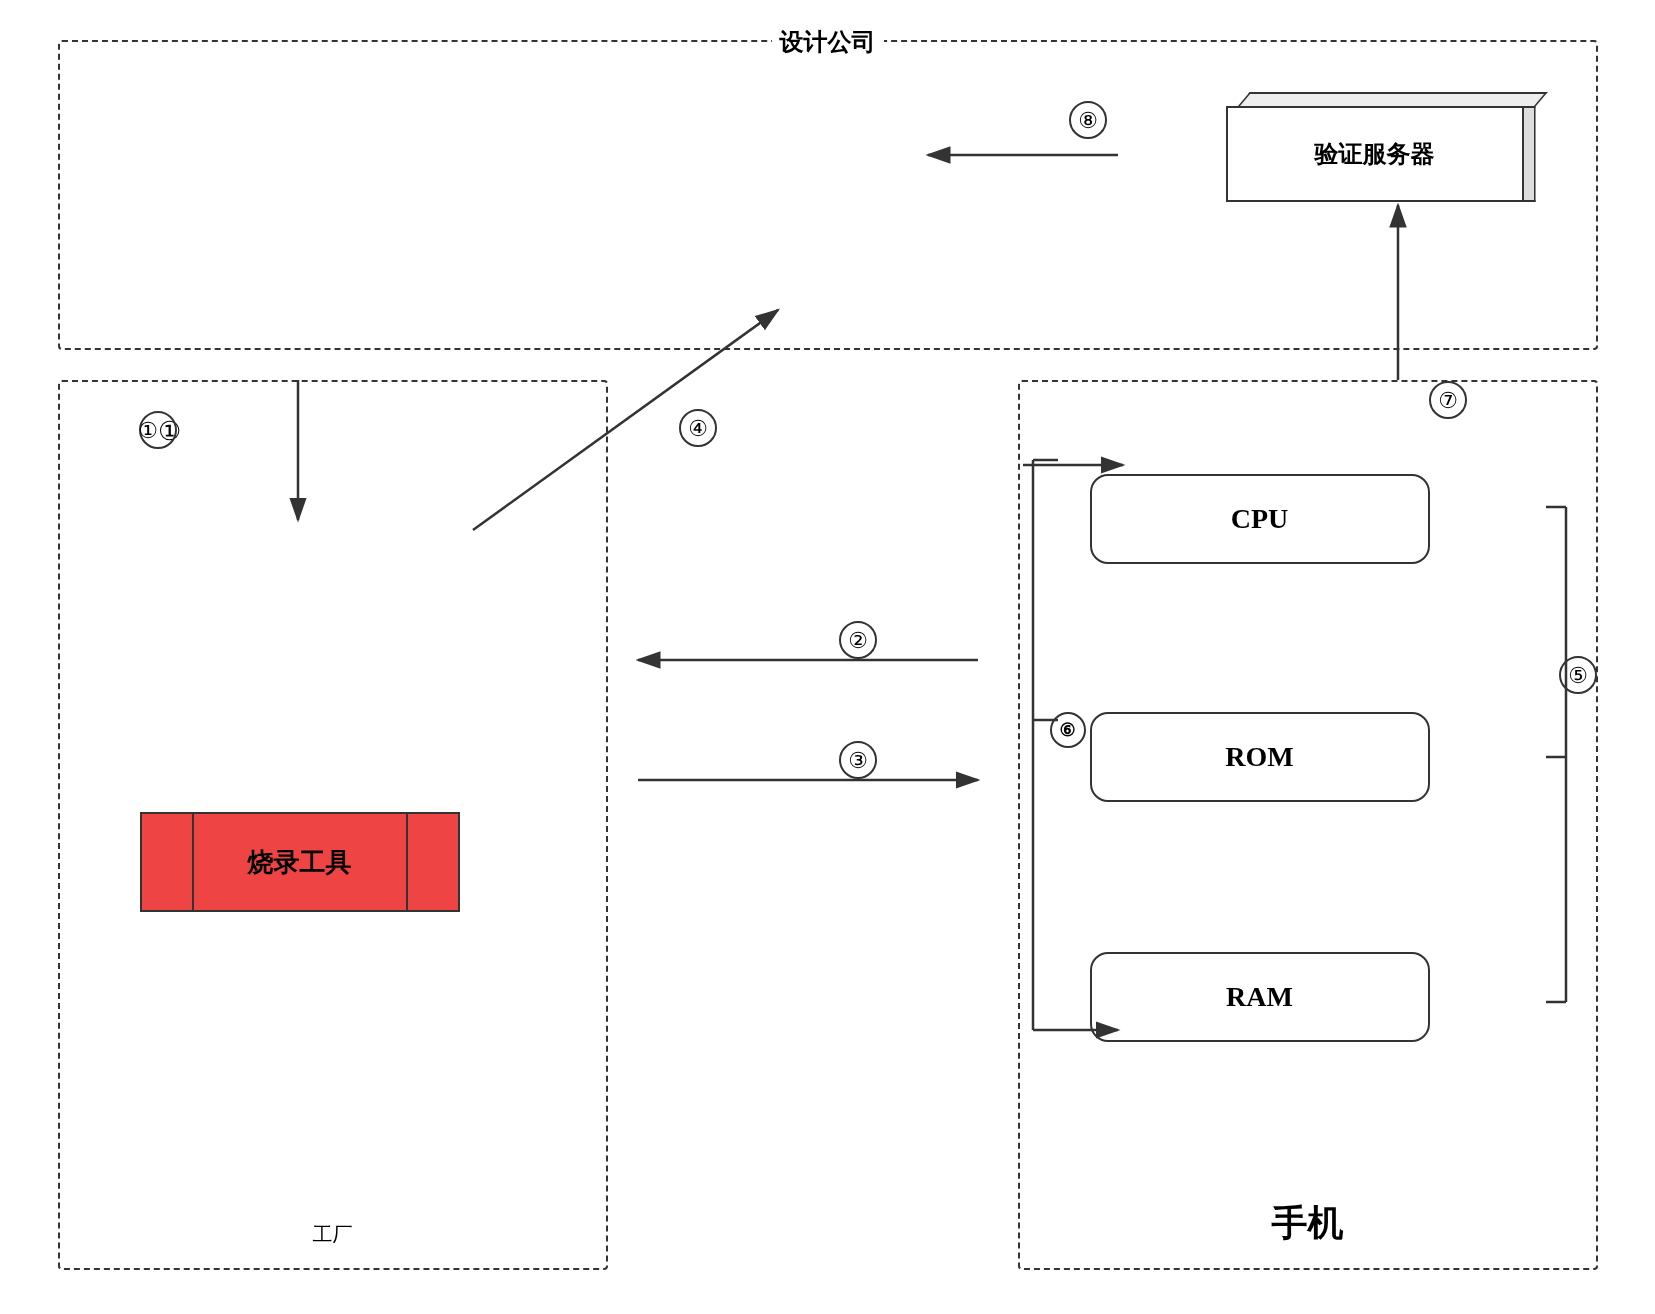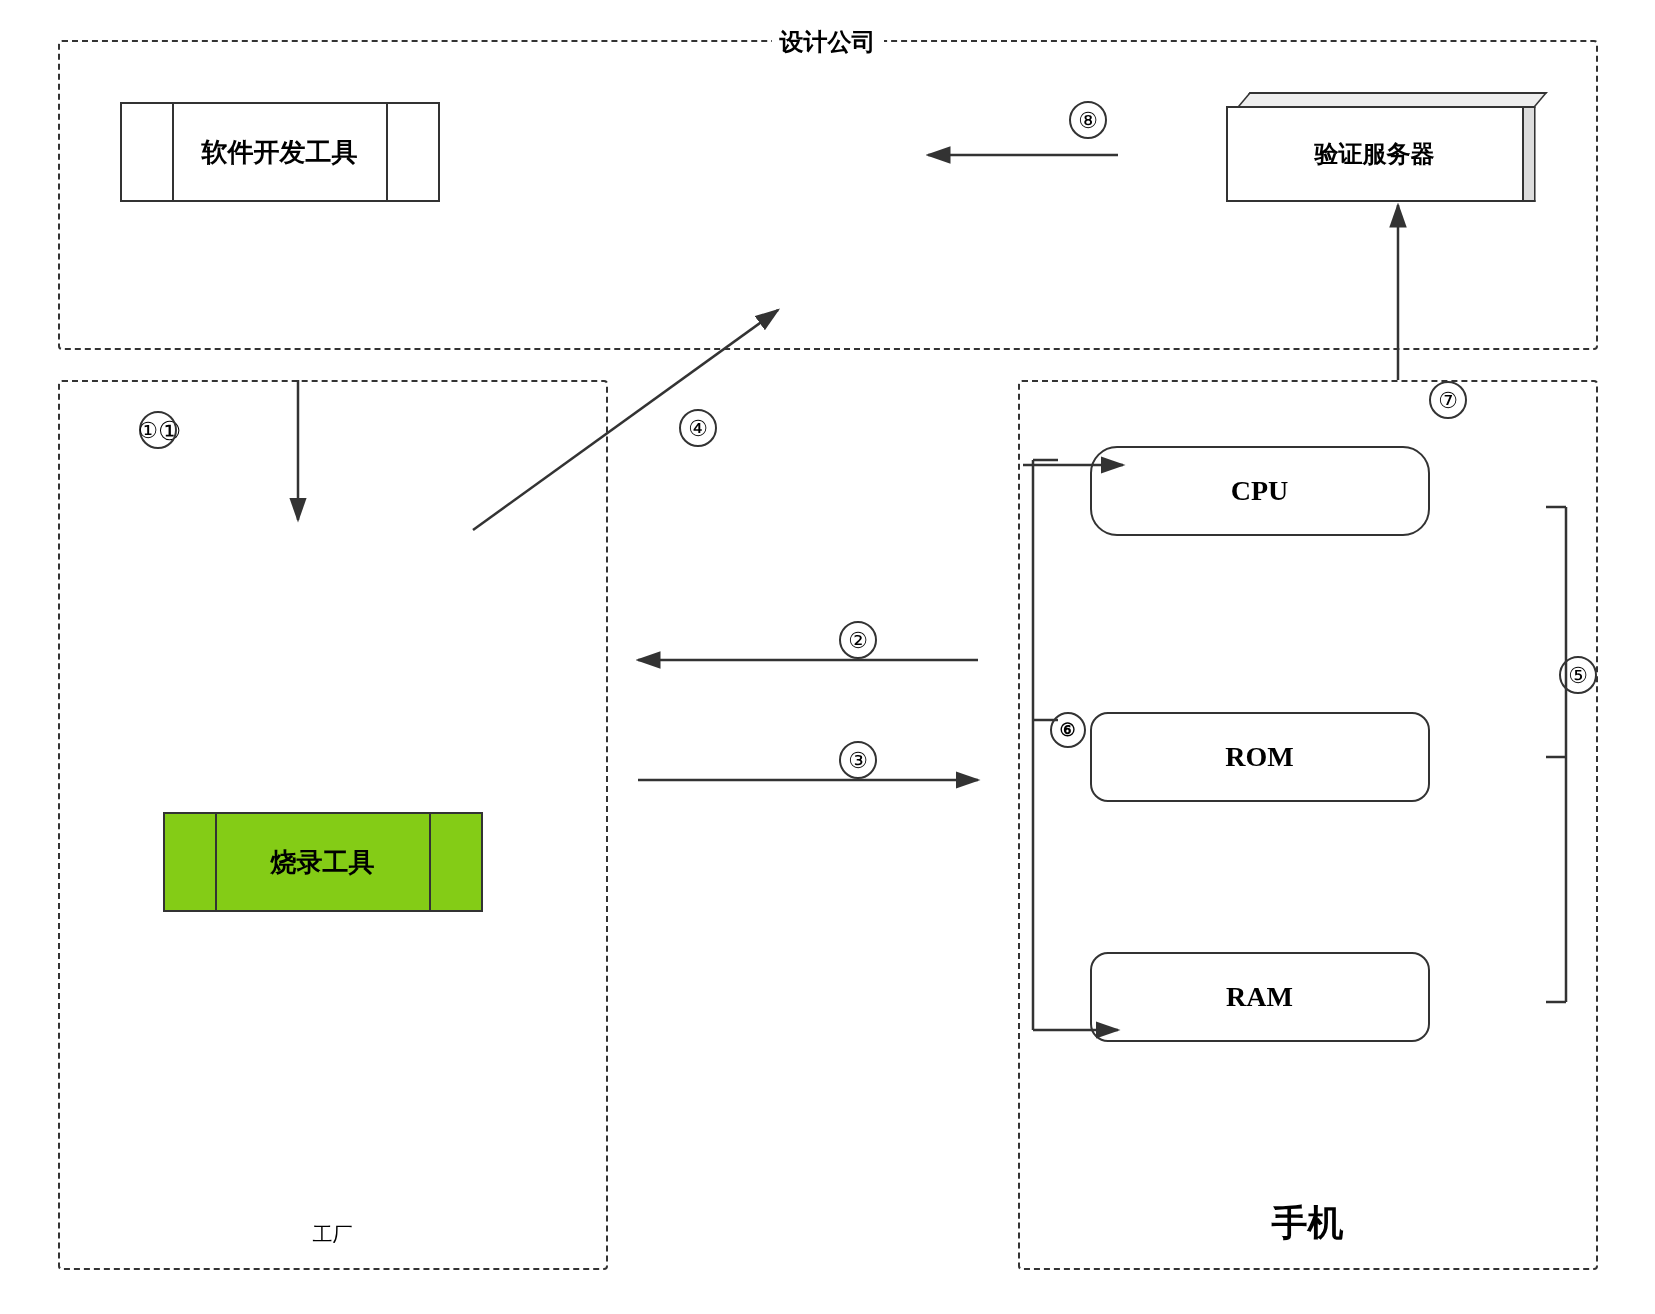--- a/index.html
+++ b/index.html
@@ -143,22 +143,21 @@
     .box-burn-tool {
       position: absolute;
       top: 430px;
       left: 80px;
       width: 320px;
       height: 100px;
       border: 2px solid #333;
       display: flex;
       align-items: center;
       justify-content: center;
-      background: #84cc16;
-      margin-left: 23px;
+      background: #ef4444;
     }
     .box-burn-tool::before,
     .box-burn-tool::after {
       content: '';
       position: absolute;
       top: 0;
       bottom: 0;
       width: 2px;
       background: #333;
     }
@@ -199,21 +198,21 @@
       border-radius: 18px;
       display: flex;
       align-items: center;
       justify-content: center;
       background: #fff;
       font-size: 28px;
       font-weight: bold;
       left: 70px;
     }
 
-    .box-cpu { top: 64px; border-radius: 27px; }
+    .box-cpu { top: 92px; }
     .box-rom { top: 330px; }
     .box-ram { top: 570px; }
 
     
     .circle-num {
       display: inline-flex;
       align-items: center;
       justify-content: center;
       width: 36px;
       height: 36px;
@@ -236,23 +235,20 @@
     }
   </style>
 </head>
 <body>
 
 <div class="diagram-container">
 
   <div class="box-design-company">
     <span class="label-design-company">设计公司</span>
 
-    <div class="box-software-tool">
-      <span class="software-tool-label">软件开发工具</span>
-    </div>
 
 
     <div style="position:absolute; top:50px; right:60px;">
 
       <div style="position:relative; width:310px; height:132px;">
 
         <div style="
           position:absolute; top:0; left:12px;
           width:298px; height:14px;
           background:#eee; border:2px solid #333; border-bottom:none;

